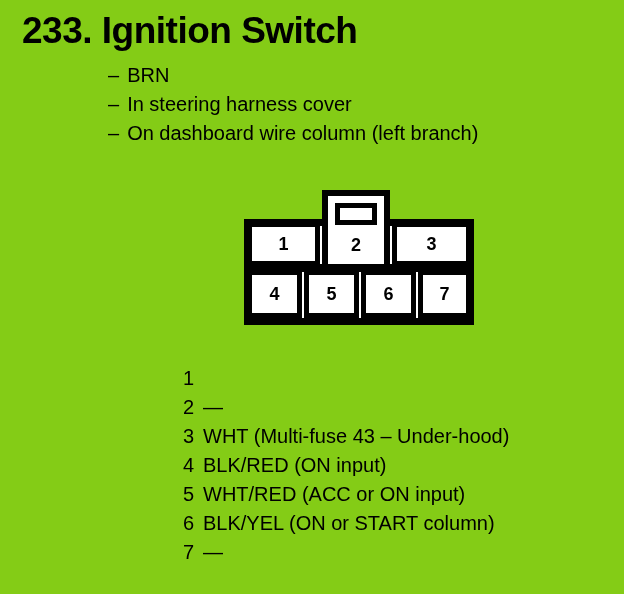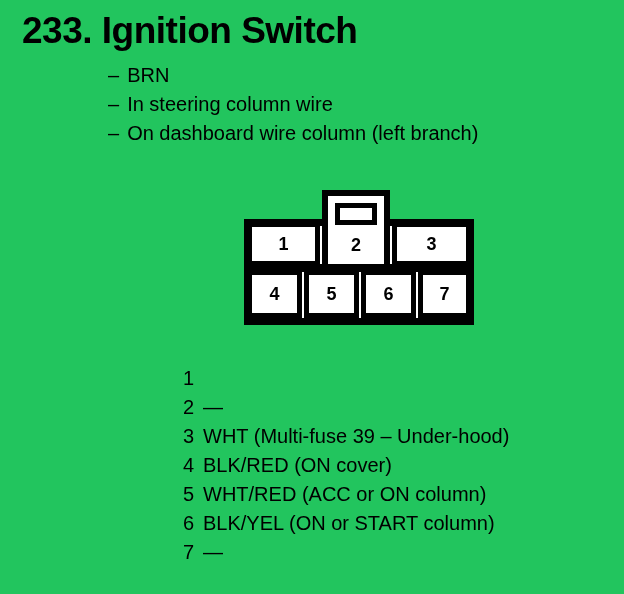--- a/index.html
+++ b/index.html
@@ -1,20 +1,20 @@
 <!DOCTYPE html>
 <html><head>
 <meta charset="utf-8">
 <style>
   html, body { margin: 0; padding: 0; background: #ffffff; }
   .page {
     position: relative;
     width: 624px;
     height: 594px;
-    background: #22c55e;
+    background: #84cc16;
     color: #000000;
     font-family: "Liberation Sans", sans-serif;
     overflow: hidden;
   }
 
   
   .title {
     position: absolute;
     left: 22px;
     top: 10px;
@@ -142,21 +142,21 @@
 
   <h1 class="title">233. Ignition Switch</h1>
 
   <ul class="notes">
     <li>
       <span>–</span>
       <span>BRN</span>
     </li>
     <li>
       <span>–</span>
-      <span>In steering column wire</span>
+      <span>In steering harness cover</span>
     </li>
     <li>
       <span>–</span>
       <span>On dashboard wire column (left branch)</span>
     </li>
   </ul>
 
   <div class="connector">
     <div class="conn-body"></div>
     <div class="tab-outer">
@@ -175,29 +175,29 @@
   <div class="pin-list">
     <div class="pin-row">
       <span class="pin-num">1</span>
     </div>
     <div class="pin-row">
       <span class="pin-num">2</span>
       <span class="pin-desc">—</span>
     </div>
     <div class="pin-row">
       <span class="pin-num">3</span>
-      <span class="pin-desc">WHT (Multi-fuse 39 – Under-hood)</span>
+      <span class="pin-desc">WHT (Multi-fuse 43 – Under-hood)</span>
     </div>
     <div class="pin-row">
       <span class="pin-num">4</span>
-      <span class="pin-desc">BLK/RED (ON cover)</span>
+      <span class="pin-desc">BLK/RED (ON input)</span>
     </div>
     <div class="pin-row">
       <span class="pin-num">5</span>
-      <span class="pin-desc">WHT/RED (ACC or ON column)</span>
+      <span class="pin-desc">WHT/RED (ACC or ON input)</span>
     </div>
     <div class="pin-row">
       <span class="pin-num">6</span>
       <span class="pin-desc">BLK/YEL (ON or START column)</span>
     </div>
     <div class="pin-row">
       <span class="pin-num">7</span>
       <span class="pin-desc">—</span>
     </div>
   </div>

